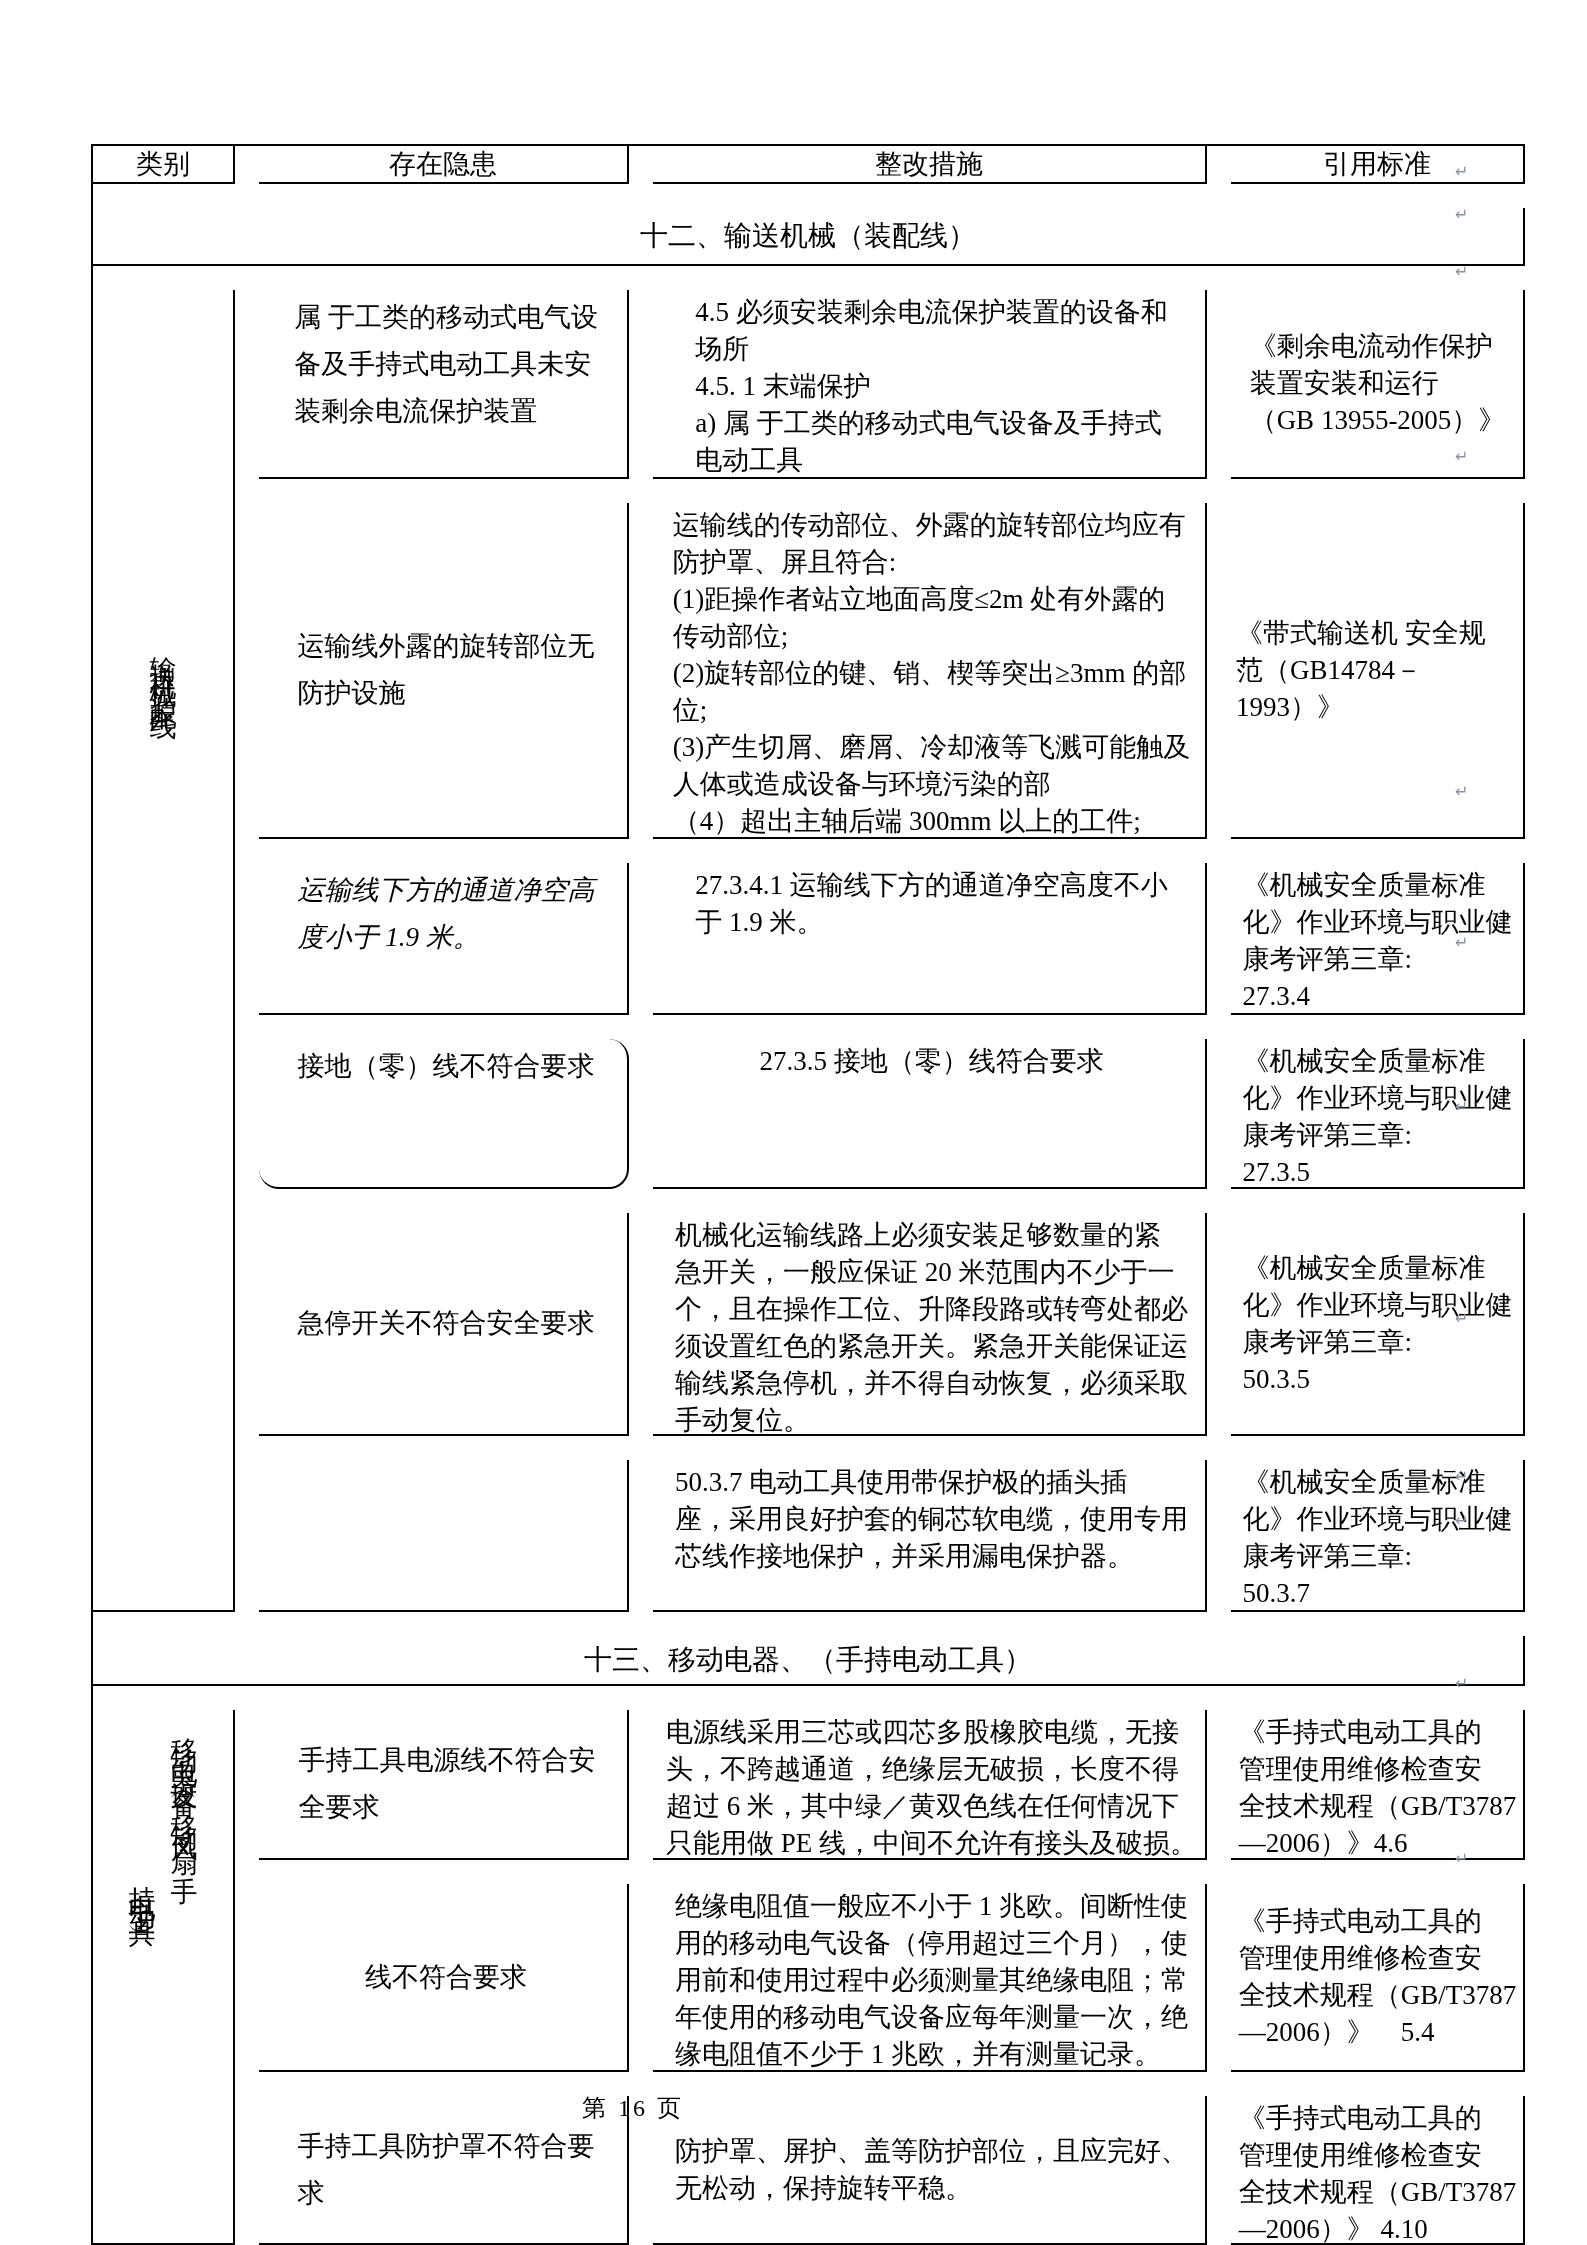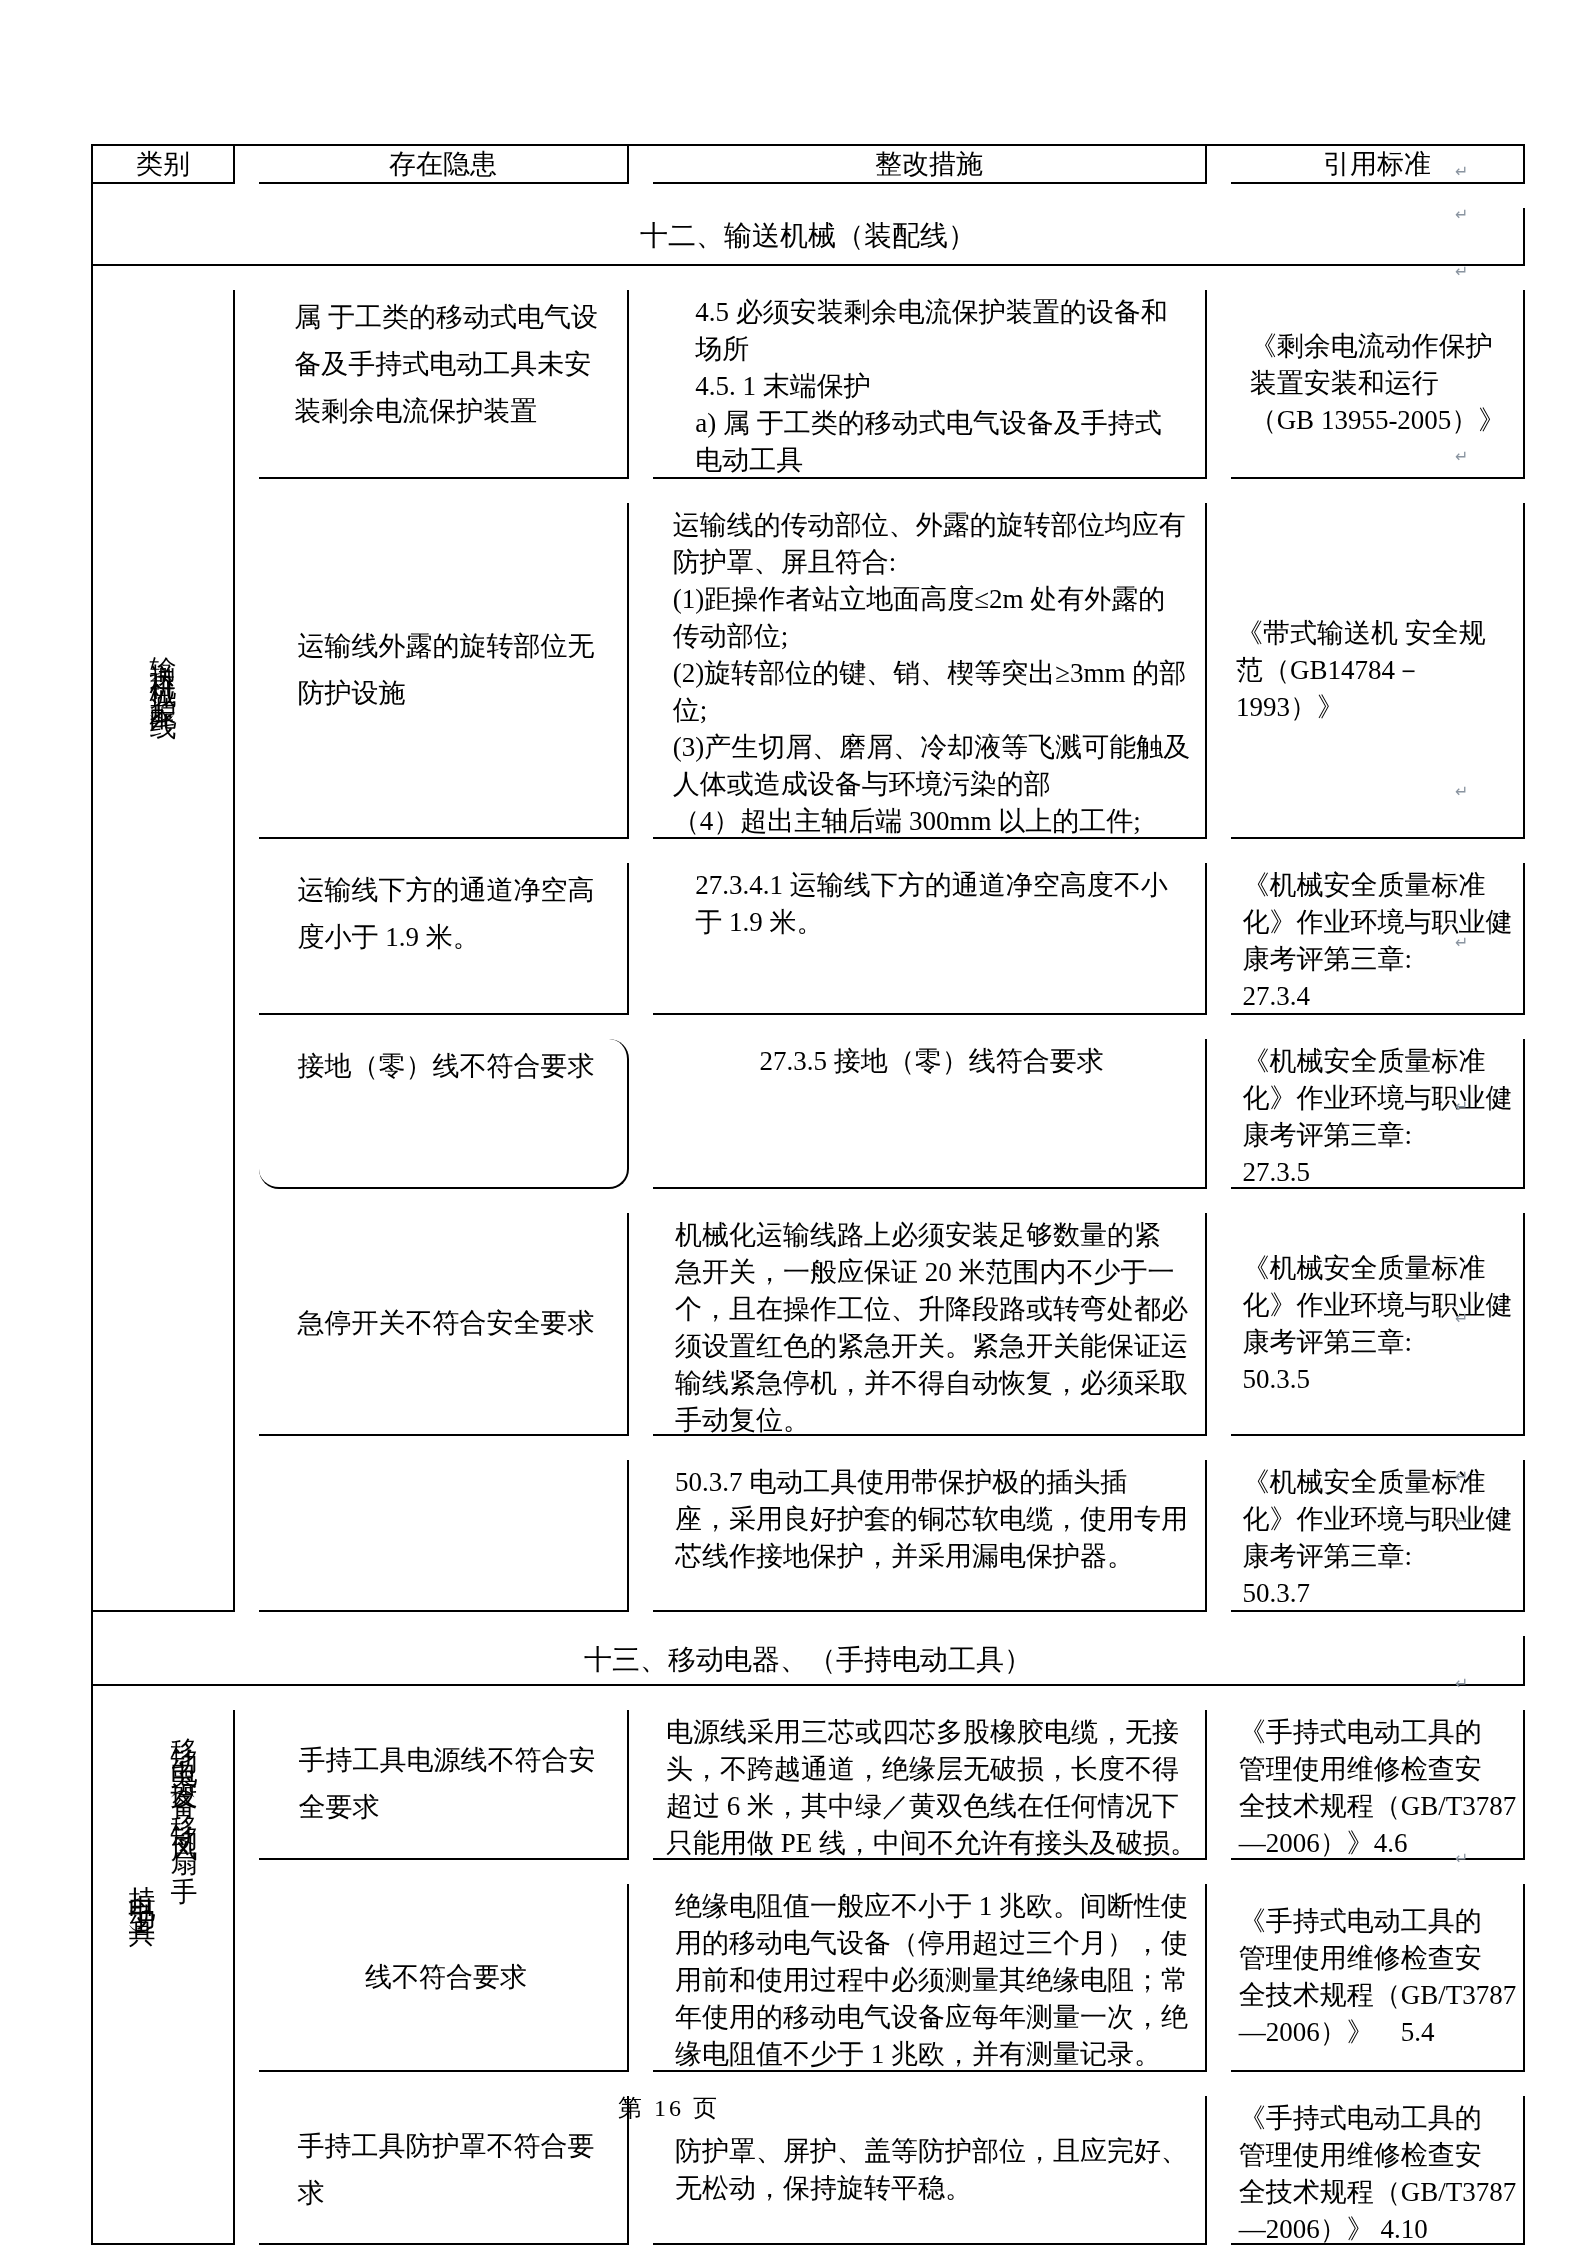--- a/index.html
+++ b/index.html
@@ -47,21 +47,21 @@
   .cat13 .vline { writing-mode:vertical-rl; text-orientation:mixed; font-size:27px; }
   .cat13 .vline1 { letter-spacing:11px; }
   .cat13 .vline2 { letter-spacing:9px; margin-top:148px; }
   .pmark {
     position:absolute; left:1455px;
     color:#8a94a0; font-size:16px;
     font-family:"DejaVu Sans",sans-serif;
   }
   .footer {
     position:absolute; top:2092px; left:0; width:1266px;
-    text-align:center; font-size:24px; letter-spacing:3px;margin-left:36px;
+    text-align:center; font-size:24px; letter-spacing:3px;
   }
 </style>
 </head>
 <body>
 
 <div class="page">
 
   <div class="tbl">
 
     <div class="cell hd">
@@ -116,21 +116,21 @@
 位;
 (3)产生切屑、磨屑、冷却液等飞溅可能触及
 人体或造成设备与环境污染的部
 （4）超出主轴后端 300mm 以上的工件;</div>
       </div>
     <div class="cell st v-mid" style="grid-row:4; grid-column:4;">
         <div class="txt">《带式输送机 安全规
 范（GB14784－1993）》</div>
       </div>
 
-    <div class="cell hz v-top" style="grid-row:5; grid-column:2;">
+    <div class="cell hz v-top" style="grid-row:5; grid-column:2;font-style:italic;">
         <div class="txt"> 运输线下方的通道净空高
 度小于 1.9 米。</div>
       </div>
     <div class="cell ms v-top" style="grid-row:5; grid-column:3;">
         <div class="txt">27.3.4.1 运输线下方的通道净空高度不小
 于 1.9 米。</div>
       </div>
     <div class="cell st v-top" style="grid-row:5; grid-column:4;">
         <div class="txt">《机械安全质量标准
 化》作业环境与职业健

